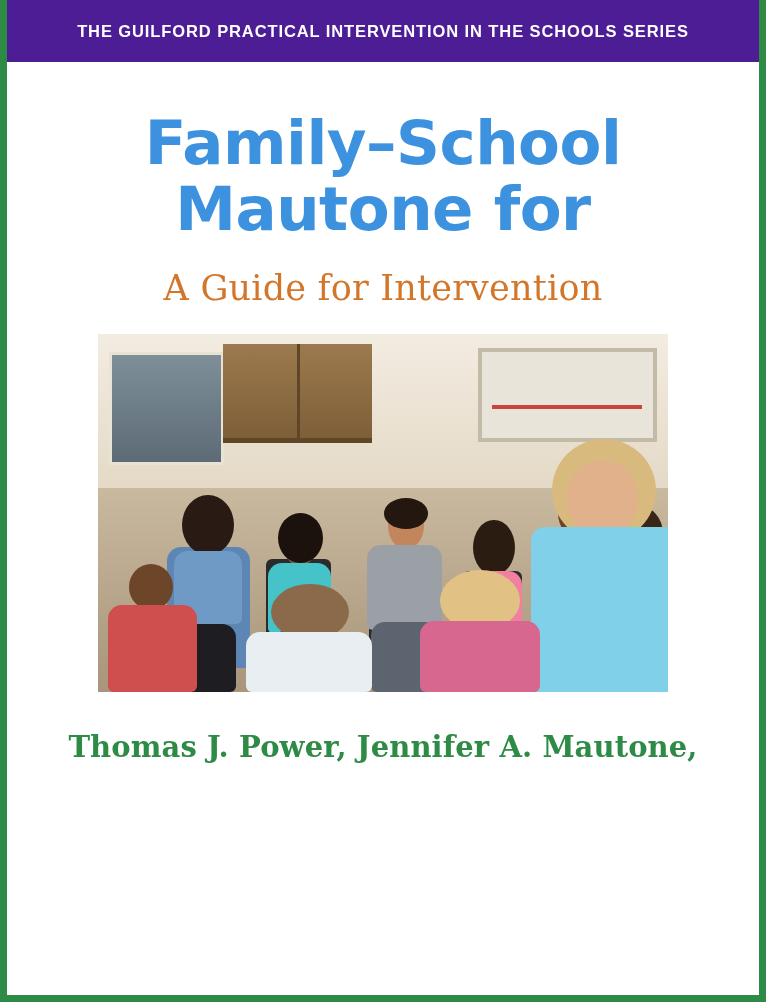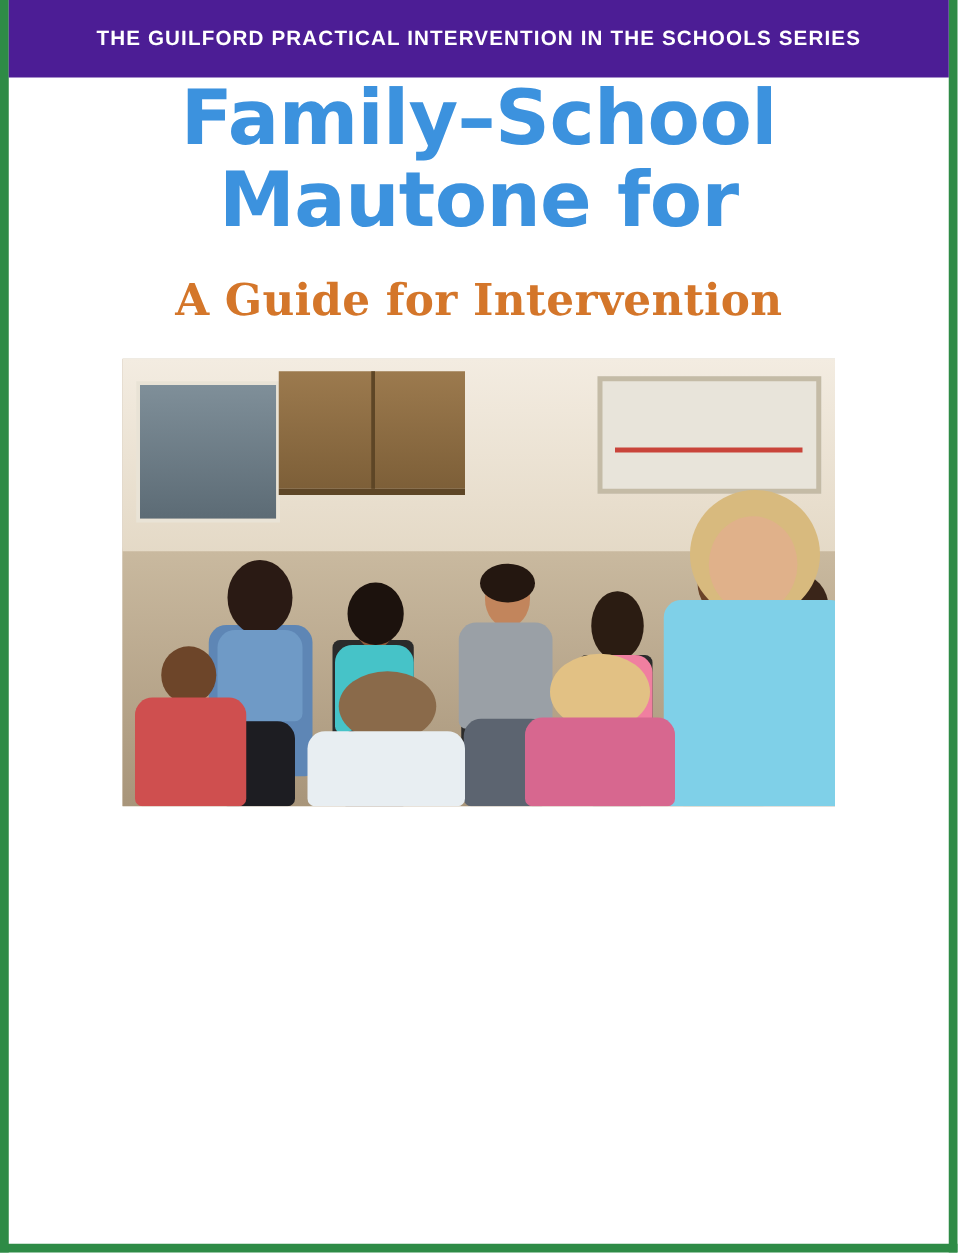--- a/index.html
+++ b/index.html
@@ -38,39 +38,40 @@
   .series-band-text {
     color: #ffffff;
     font-family: "Liberation Sans", sans-serif;
     font-weight: bold;
     font-size: 16.5px;
     letter-spacing: 0.9px;
     text-align: center;
     white-space: nowrap;
   }
   .title-block {
+    margin-top: 48px;
     width: 100%;
     text-align: center;
     padding: 0 24px;
     box-sizing: border-box;
   }
   .title-line {
     color: #3c92de;
     font-family: "DejaVu Sans", sans-serif;
     font-weight: bold;
     font-size: 61px;
     line-height: 1.08;
     letter-spacing: -0.5px;
     white-space: nowrap;
   }
   .subtitle {
     margin-top: 26px;
     color: #d4762a;
     font-family: "DejaVu Serif", serif;
-    font-weight: bold;
+    font-weight: normal;
     font-size: 35px;
     letter-spacing: 0.2px;
     text-align: center;
   }
   .photo-wrap {
     margin-top: 26px;
     width: 570px;
     height: 358px;
     position: relative;
     overflow: hidden;
@@ -248,15 +249,16 @@
       </div>
 
       <div class="person" style="left:56%;width:22%;height:34%;">
         <div class="head" style="left:18%;top:0%;width:64%;height:50%;background:#e2c184;"></div>
         <div class="body" style="left:2%;top:42%;width:96%;height:58%;background:#d7678f;"></div>
       </div>
     </div>
   </div>
 
   <div class="authors">
+    <div class="authors-line">Thomas J. Power, Jennifer A. Mautone,</div>
   </div>
 
 </div>
 
 </body></html>

